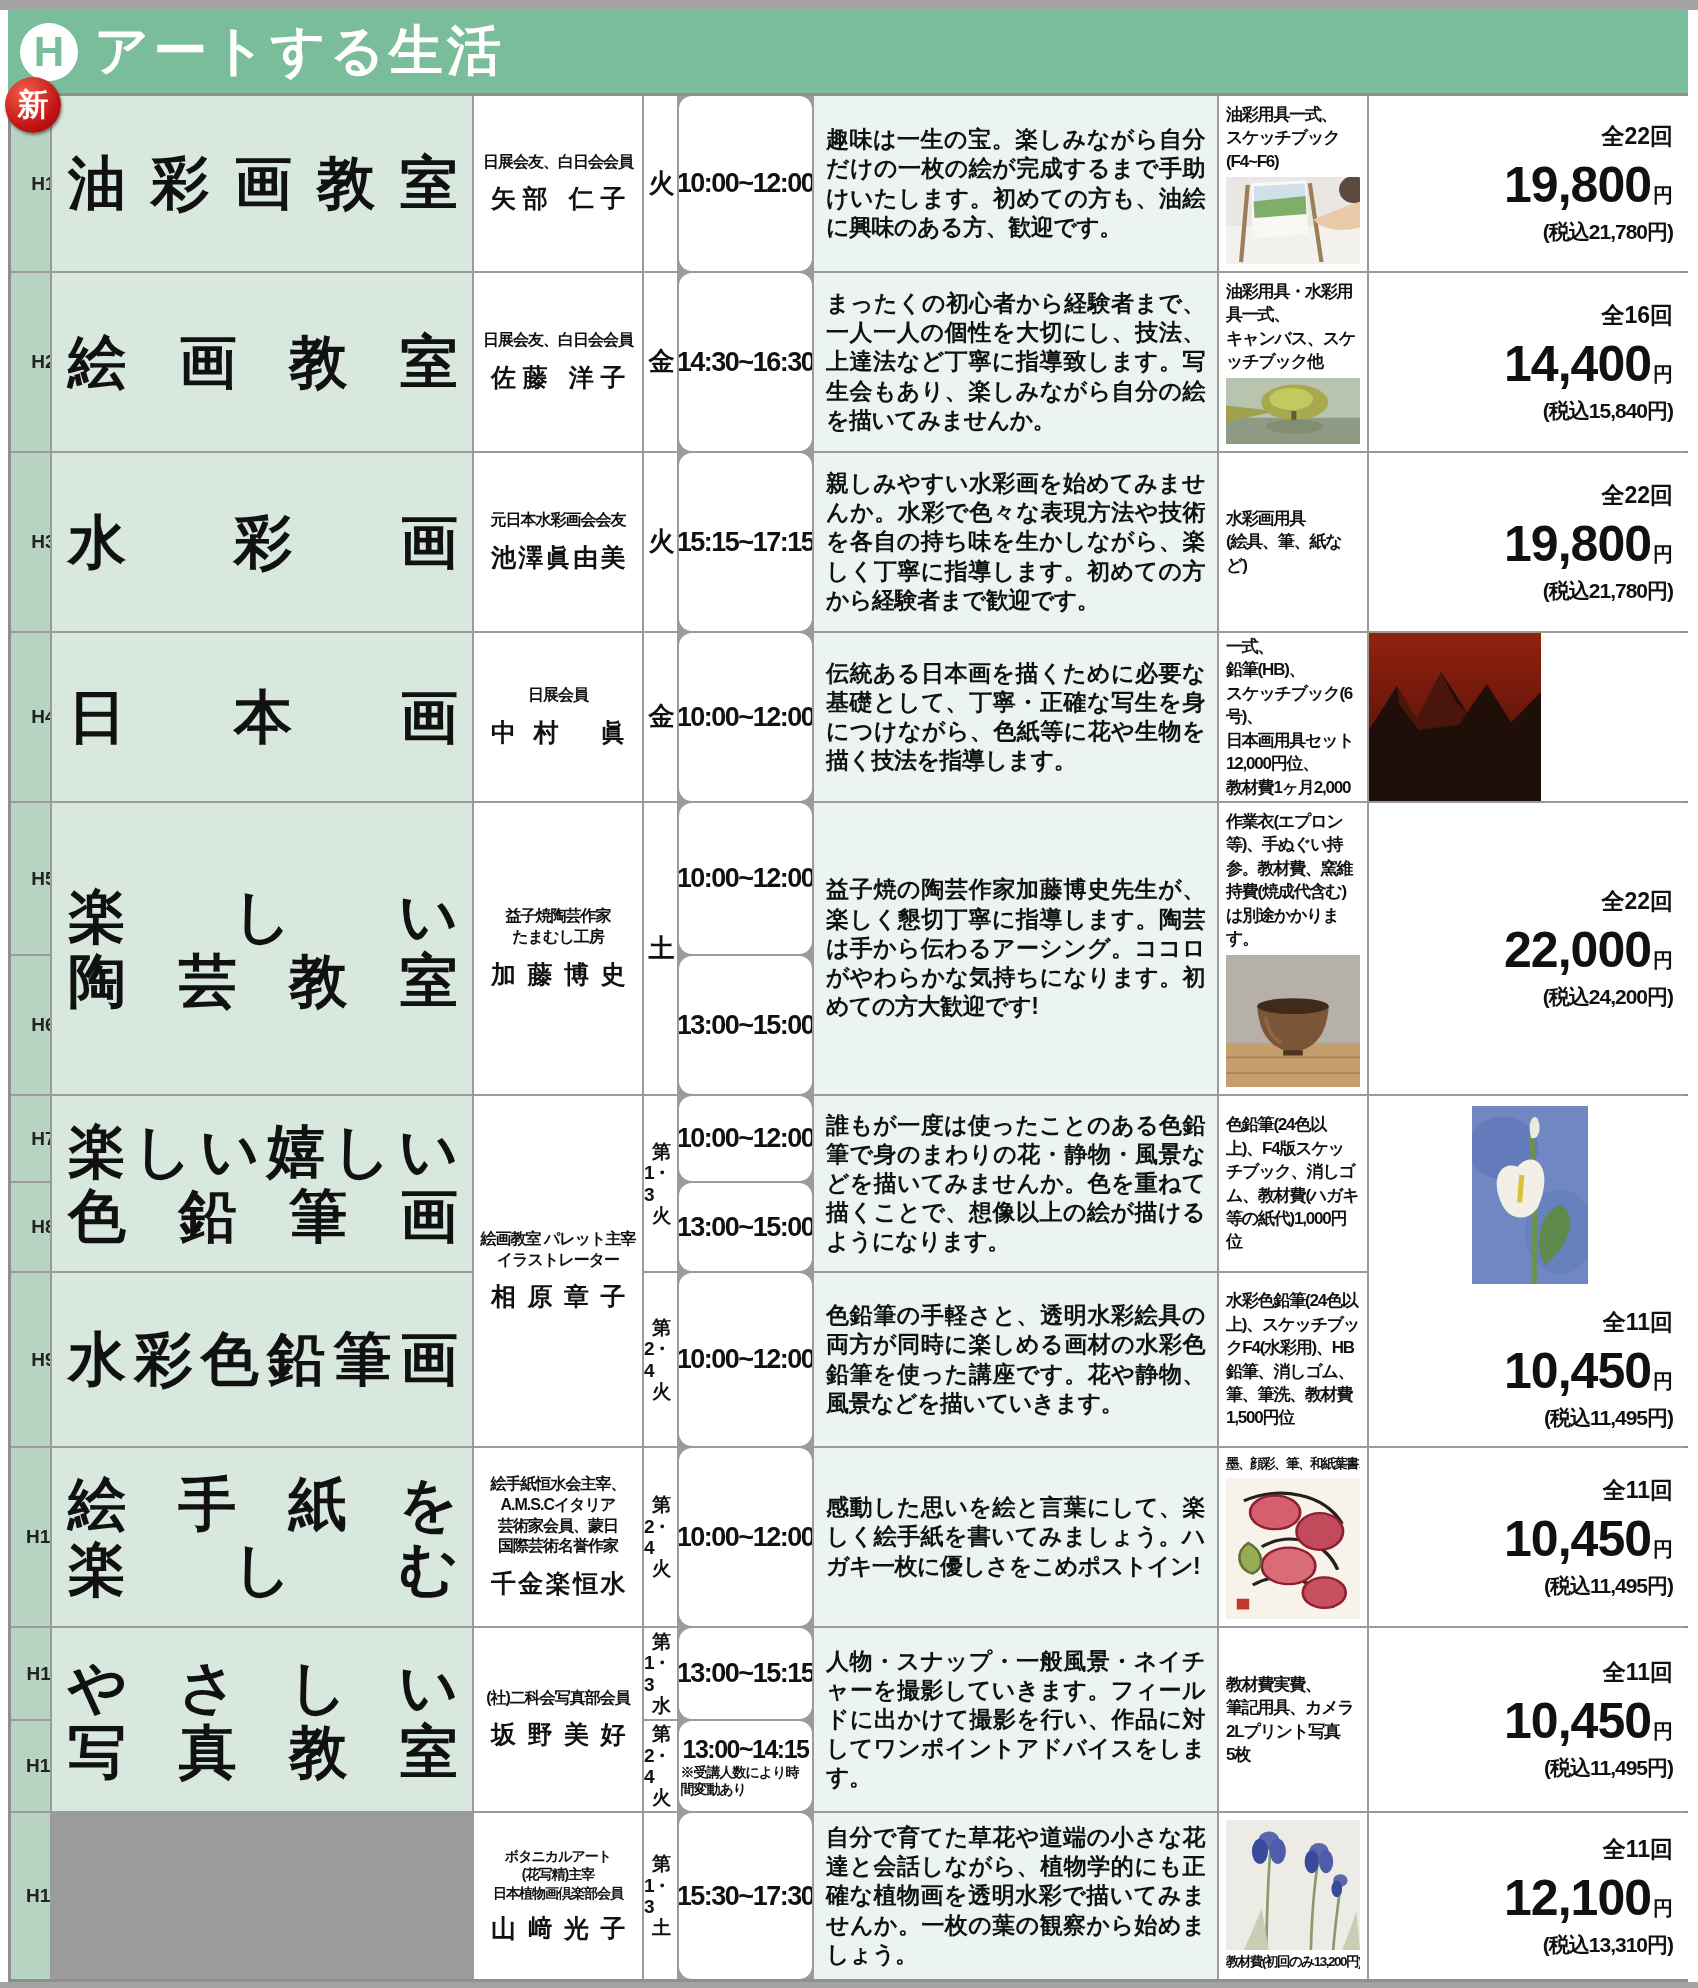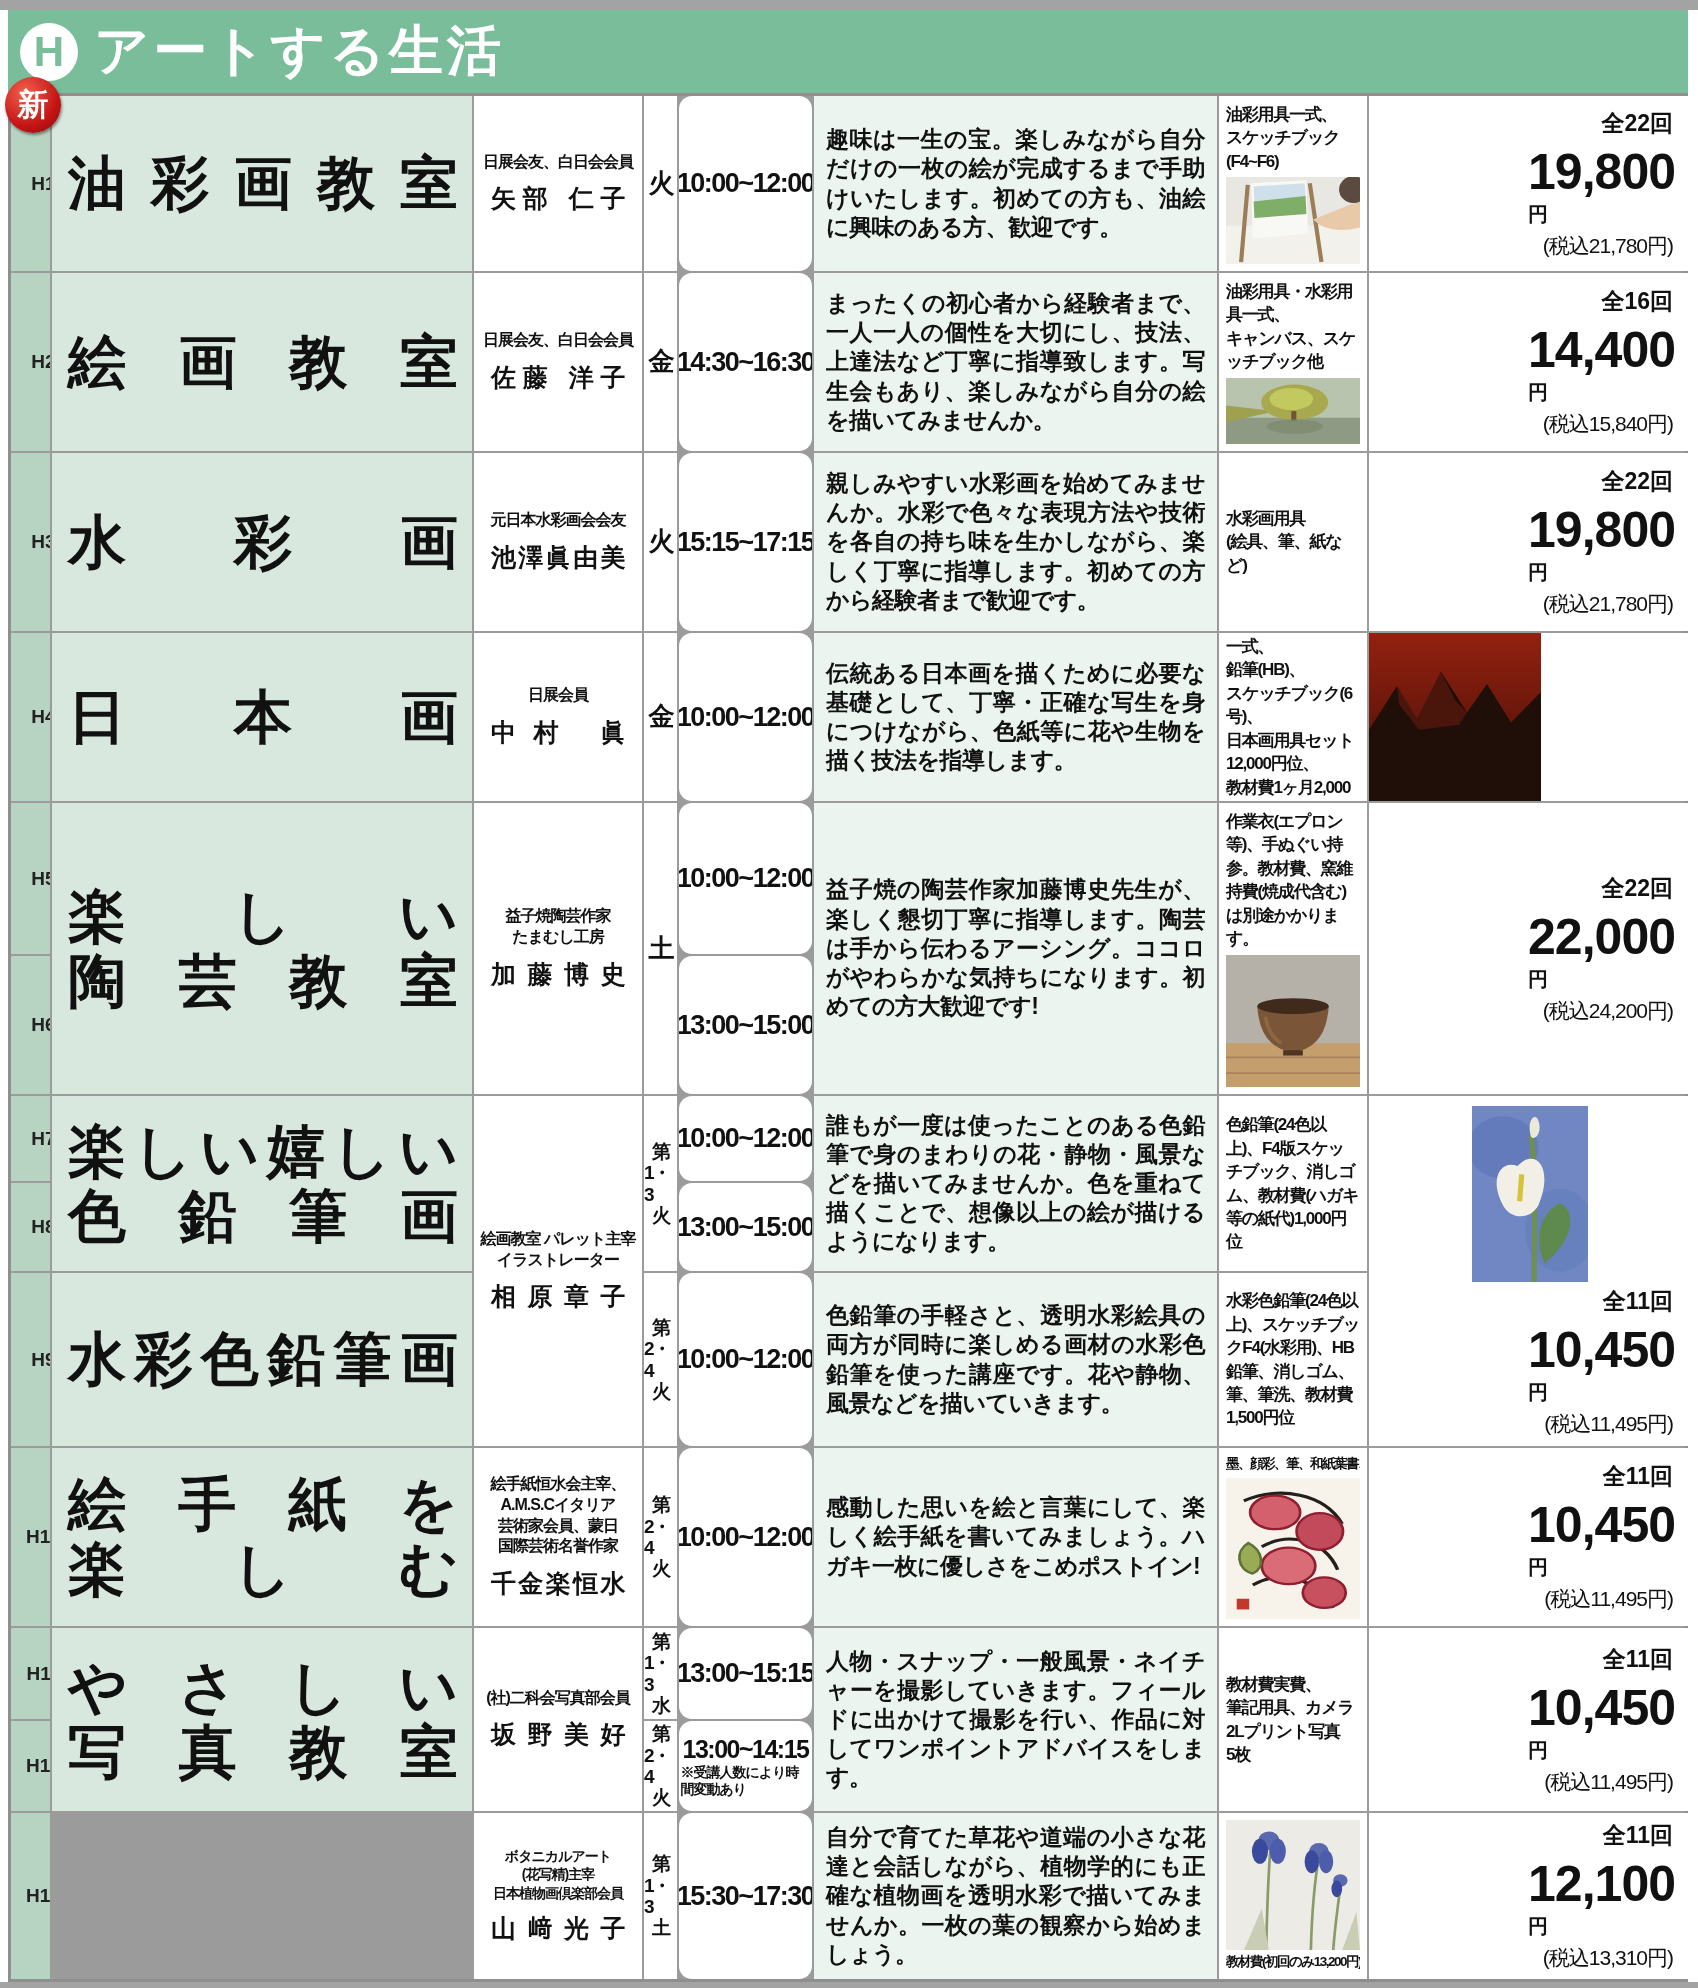--- a/index.html
+++ b/index.html
@@ -34,24 +34,24 @@
   .c-desc{background:#ebf4ee;padding:25px 12px;font-size:23px;font-weight:600;line-height:1.27;
           text-align:justify;letter-spacing:-0.5px;display:flex;flex-direction:column;justify-content:center;}
   .c-mat{padding:7px 7px;font-size:17px;font-weight:600;line-height:1.38;letter-spacing:-1.2px;
          display:flex;flex-direction:column;}
   .mat-text{white-space:pre-line;}
   .mat-caption{font-size:13.5px;font-weight:700;letter-spacing:-1.5px;white-space:nowrap;overflow:hidden;}
   .mat-img{flex:1;margin-top:4px;min-height:0;}
   .mat-img svg{display:block;width:100%;height:100%;}
   .c-price{display:flex;flex-direction:column;justify-content:center;align-items:flex-end;padding-right:18px;gap:4px;}
   .sessions{font-size:23px;font-weight:700;}
-  .price-line{display:flex;align-items:baseline;flex-direction:column;}
+  .price-line{display:flex;align-items:baseline;}
   .price-num{font-size:50px;font-weight:700;letter-spacing:-1px;}
   .price-yen{font-size:20px;font-weight:700;margin-left:2px;}
-  .price-tax{font-size:21px;font-weight:400;letter-spacing:-1px;}
+  .price-tax{font-size:21px;font-weight:700;letter-spacing:-1px;}
   .c-price.with-img{justify-content:space-between;align-items:stretch;padding:10px 18px 14px 18px;}
   .c-price.with-img .img-box{align-self:center;width:116px;height:178px;}
   .c-price.with-img .img-box svg{width:100%;height:100%;display:block;}
   .price-block{display:flex;flex-direction:column;align-items:flex-end;gap:4px;}
   .c-img{padding:0;display:flex;}
   .c-img svg{width:172px;height:100%;display:block;}
   
   .new-badge{position:absolute;left:5px;top:77px;width:56px;height:56px;border-radius:50%;
              background:radial-gradient(circle at 35% 28%,#f2604c,#c31414 62%,#8c0a0a);
              color:#fff;font-size:31px;font-weight:700;display:flex;align-items:center;justify-content:center;

